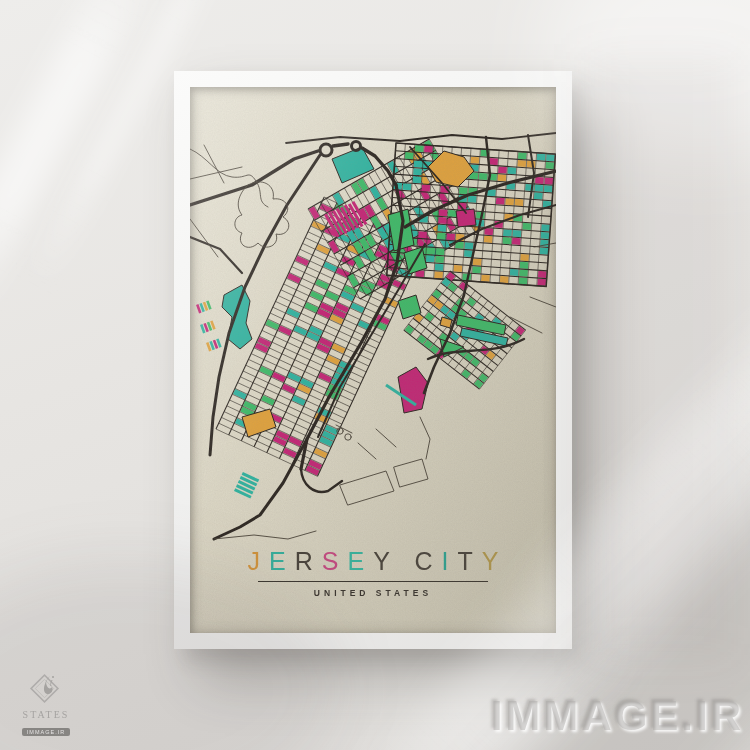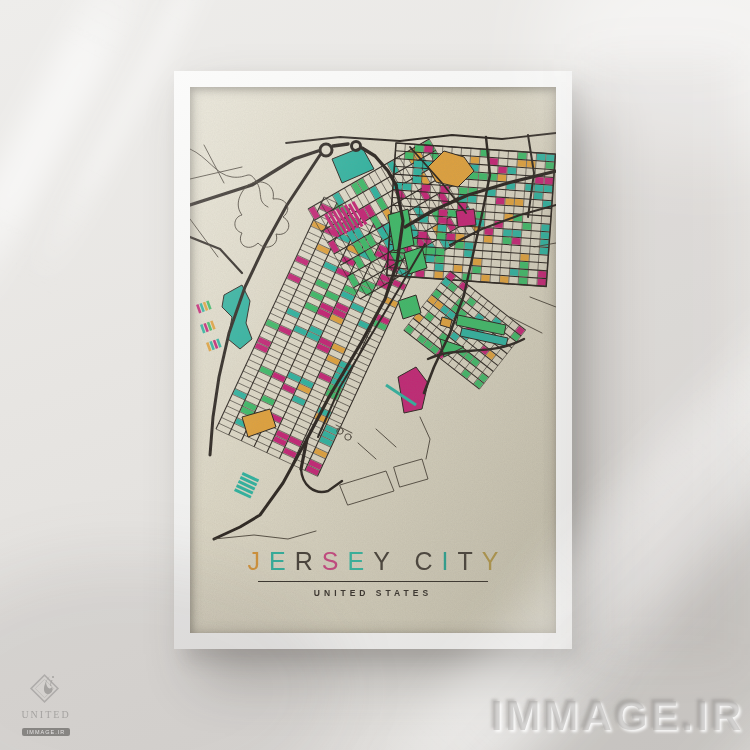--- a/index.html
+++ b/index.html
@@ -613,15 +613,15 @@
 <div class="wm-large">IMMAGE.IR</div>
 
 <div class="logo">
   <svg width="40" height="40" viewBox="0 0 40 40">
     <rect x="9" y="11" width="19" height="19" transform="rotate(-45 18.5 20.5)" fill="none" stroke="#a9a7a5" stroke-width="1.6"></rect>
     <rect x="12" y="14" width="13" height="13" transform="rotate(-45 18.5 20.5)" fill="none" stroke="#b9b7b5" stroke-width="0.8"></rect>
     <path d="M24,8 C21,12 19,14 21,18 C22,21 25,21 26,19 C28,23 24,27 21,26 C18,25 17,21 19,16 C20,12 22,10 24,8 Z" fill="#9d9b99"></path>
     <path d="M26,12 C25,15 24,16 25,18" stroke="#9d9b99" stroke-width="1" fill="none"></path>
     <circle cx="27" cy="9" r="1" fill="#9d9b99"></circle>
   </svg>
-  <div class="logo-name">UNITED</div>
+  <div class="logo-name">STATES</div>
   <div class="logo-badge">IMMAGE.IR</div>
 </div>
 
 </body></html>

